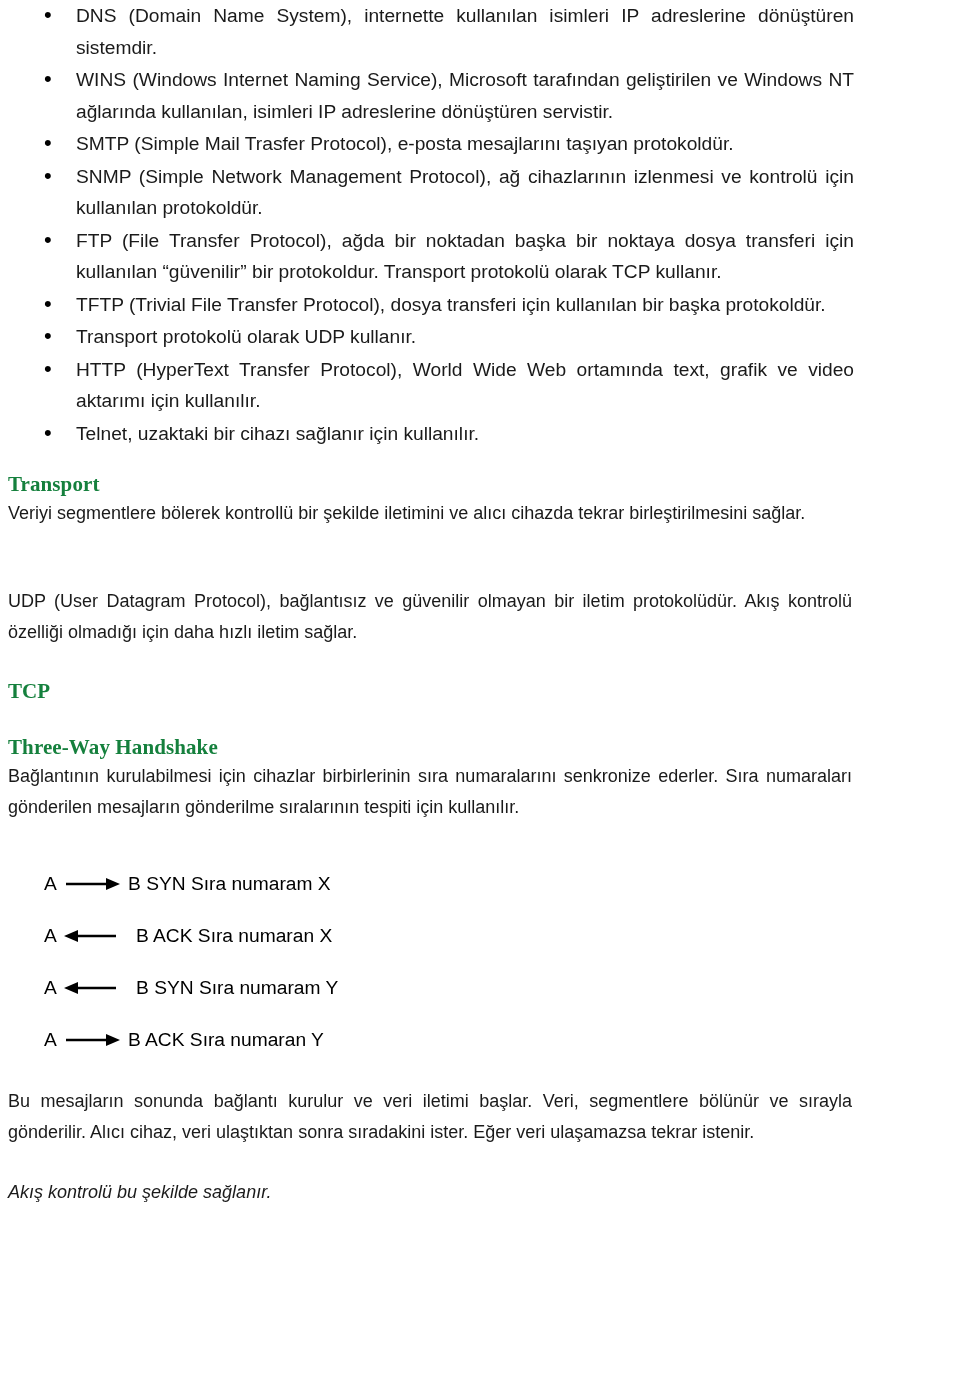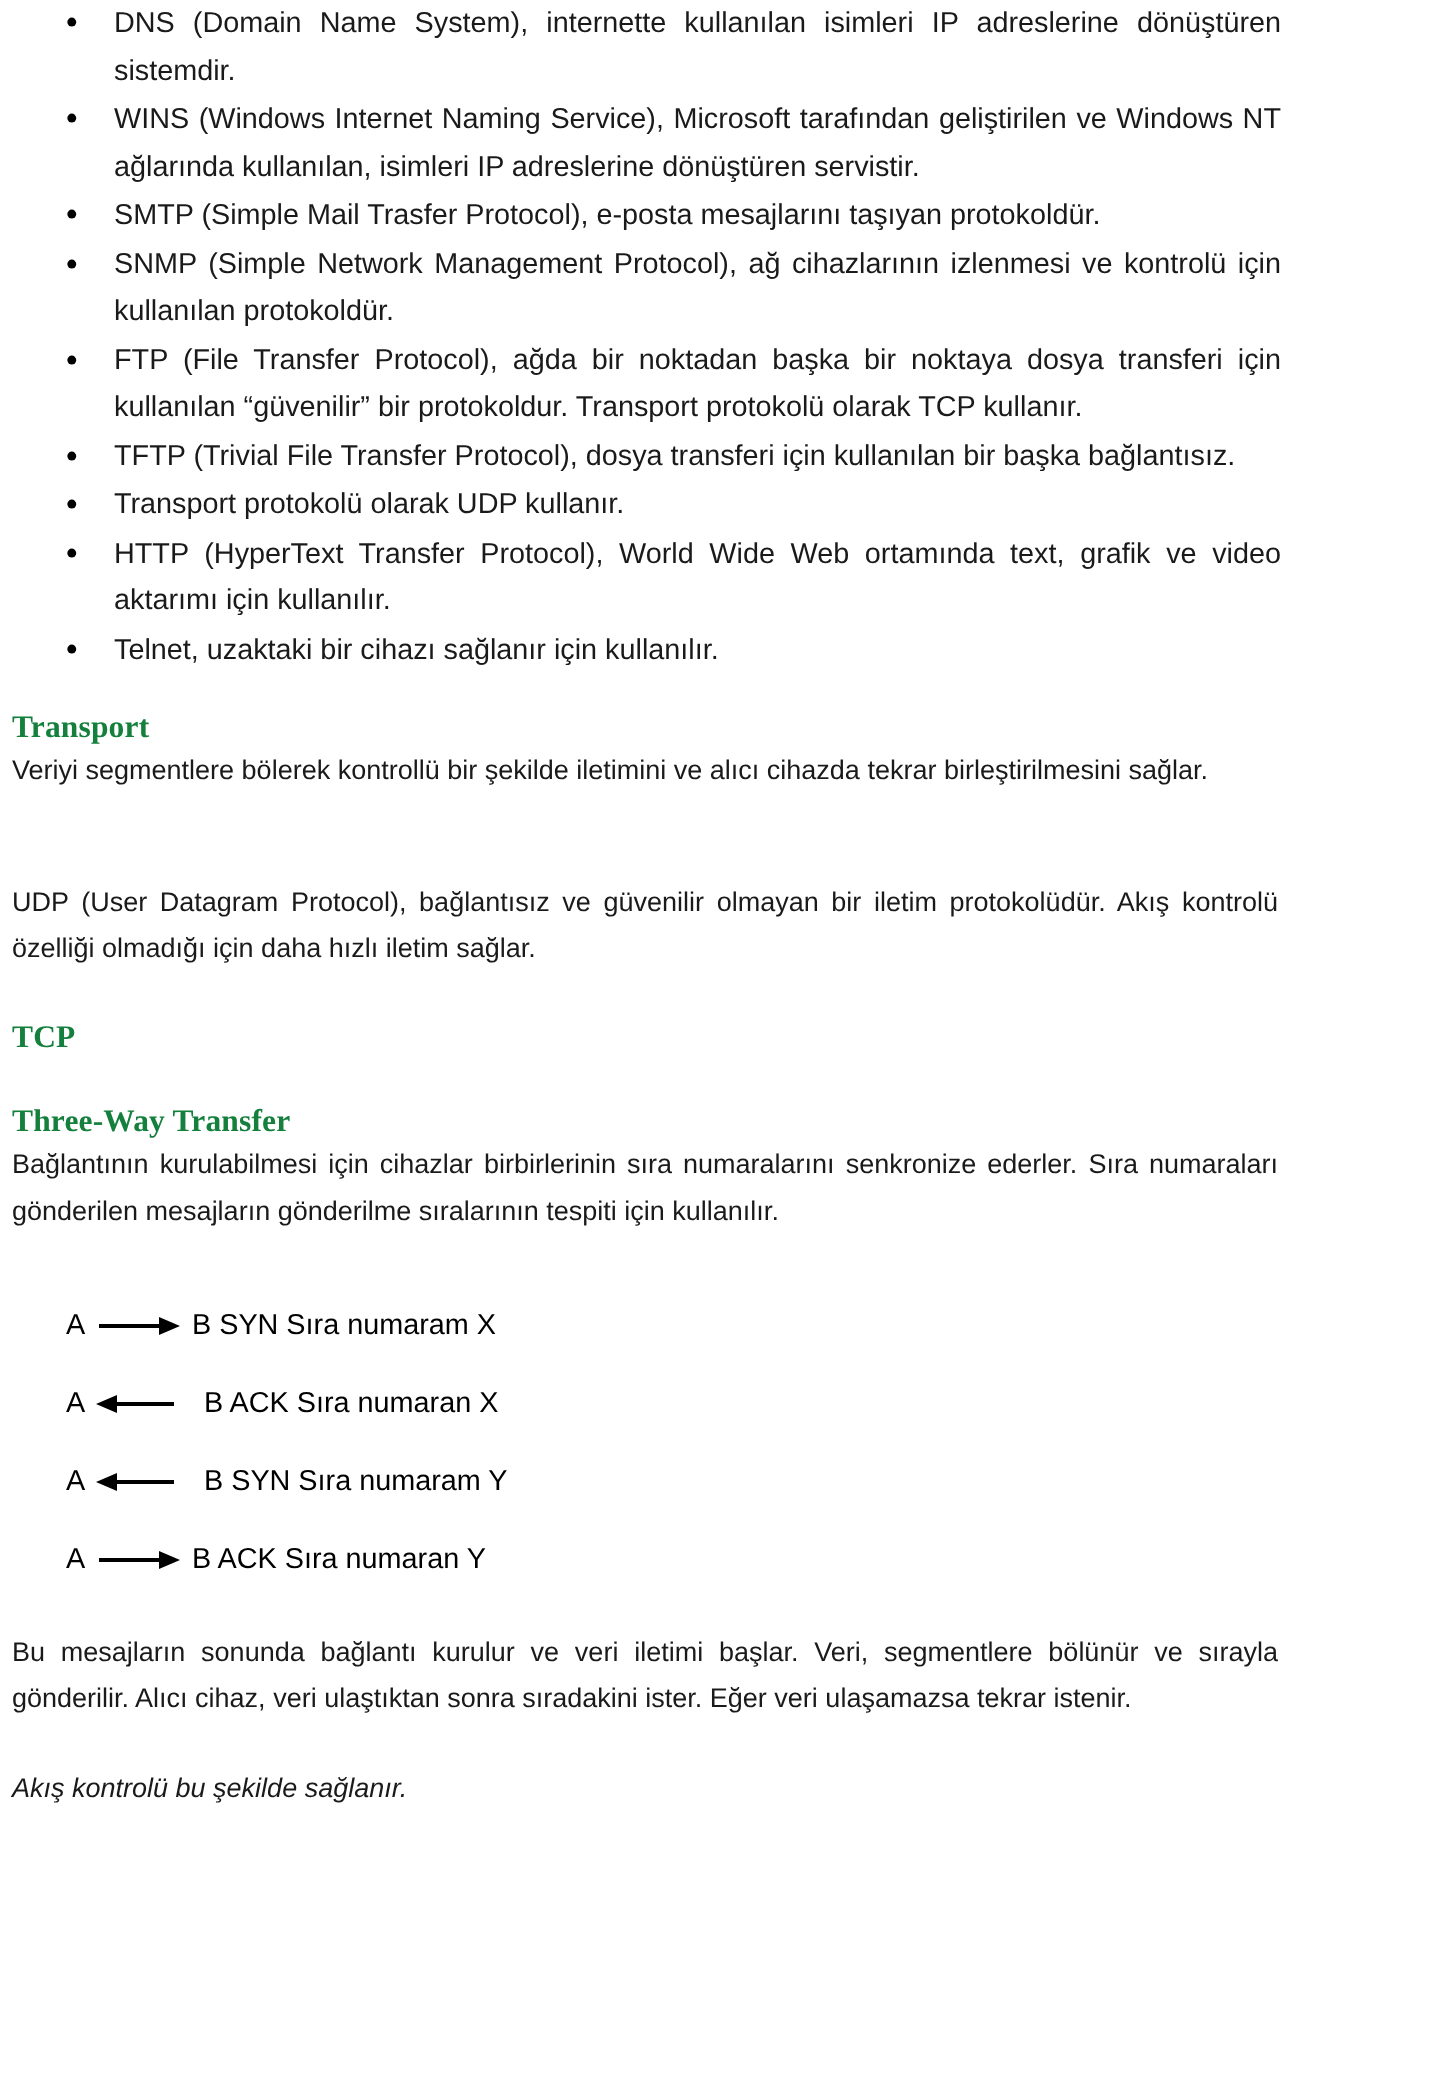--- a/index.html
+++ b/index.html
@@ -133,21 +133,21 @@
 <body>
 
 <div class="page">
 
   <ul class="bullet-list">
     <li class="bullet-item"><span>DNS (Domain Name System), internette kullanılan isimleri IP adreslerine dönüştüren sistemdir.</span></li>
     <li class="bullet-item"><span>WINS (Windows Internet Naming Service), Microsoft tarafından geliştirilen ve Windows NT ağlarında kullanılan, isimleri IP adreslerine dönüştüren servistir.</span></li>
     <li class="bullet-item"><span>SMTP (Simple Mail Trasfer Protocol), e-posta mesajlarını taşıyan protokoldür.</span></li>
     <li class="bullet-item"><span>SNMP (Simple Network Management Protocol), ağ cihazlarının izlenmesi ve kontrolü için kullanılan protokoldür.</span></li>
     <li class="bullet-item"><span>FTP (File Transfer Protocol), ağda bir noktadan başka bir noktaya dosya transferi için kullanılan “güvenilir” bir protokoldur. Transport protokolü olarak TCP kullanır.</span></li>
-    <li class="bullet-item"><span>TFTP (Trivial File Transfer Protocol), dosya transferi için kullanılan bir başka bağlantısız.</span></li>
+    <li class="bullet-item"><span>TFTP (Trivial File Transfer Protocol), dosya transferi için kullanılan bir başka protokoldür.</span></li>
     <li class="bullet-item"><span>Transport protokolü olarak UDP kullanır.</span></li>
     <li class="bullet-item"><span>HTTP (HyperText Transfer Protocol), World Wide Web ortamında text, grafik ve video aktarımı için kullanılır.</span></li>
     <li class="bullet-item"><span>Telnet, uzaktaki bir cihazı sağlanır için kullanılır.</span></li>
   </ul>
 
   <div class="gap-md"></div>
 
   <h2 class="section-heading">Transport</h2>
 
   <p class="para">Veriyi segmentlere bölerek kontrollü bir şekilde iletimini ve alıcı cihazda tekrar birleştirilmesini sağlar.</p>
@@ -159,21 +159,21 @@
 
   <p class="para">UDP (User Datagram Protocol), bağlantısız ve güvenilir olmayan bir iletim protokolüdür. Akış kontrolü özelliği olmadığı için daha hızlı iletim sağlar.</p>
 
   <div class="gap-lg"></div>
 
   <h2 class="section-heading">TCP</h2>
 
 
   <div class="gap-lg"></div>
 
-  <h2 class="section-heading">Three-Way Transfer</h2>
+  <h2 class="section-heading">Three-Way Handshake</h2>
 
   <p class="para">Bağlantının kurulabilmesi için cihazlar birbirlerinin sıra numaralarını senkronize ederler. Sıra numaraları gönderilen mesajların gönderilme sıralarının tespiti için kullanılır.</p>
 
   <div class="gap-xl"></div>
 
   <div class="handshake-diagram">
 
     <div class="handshake-row">
       <span class="hs-node">A</span>
       <span class="hs-arrow arrow-right">

